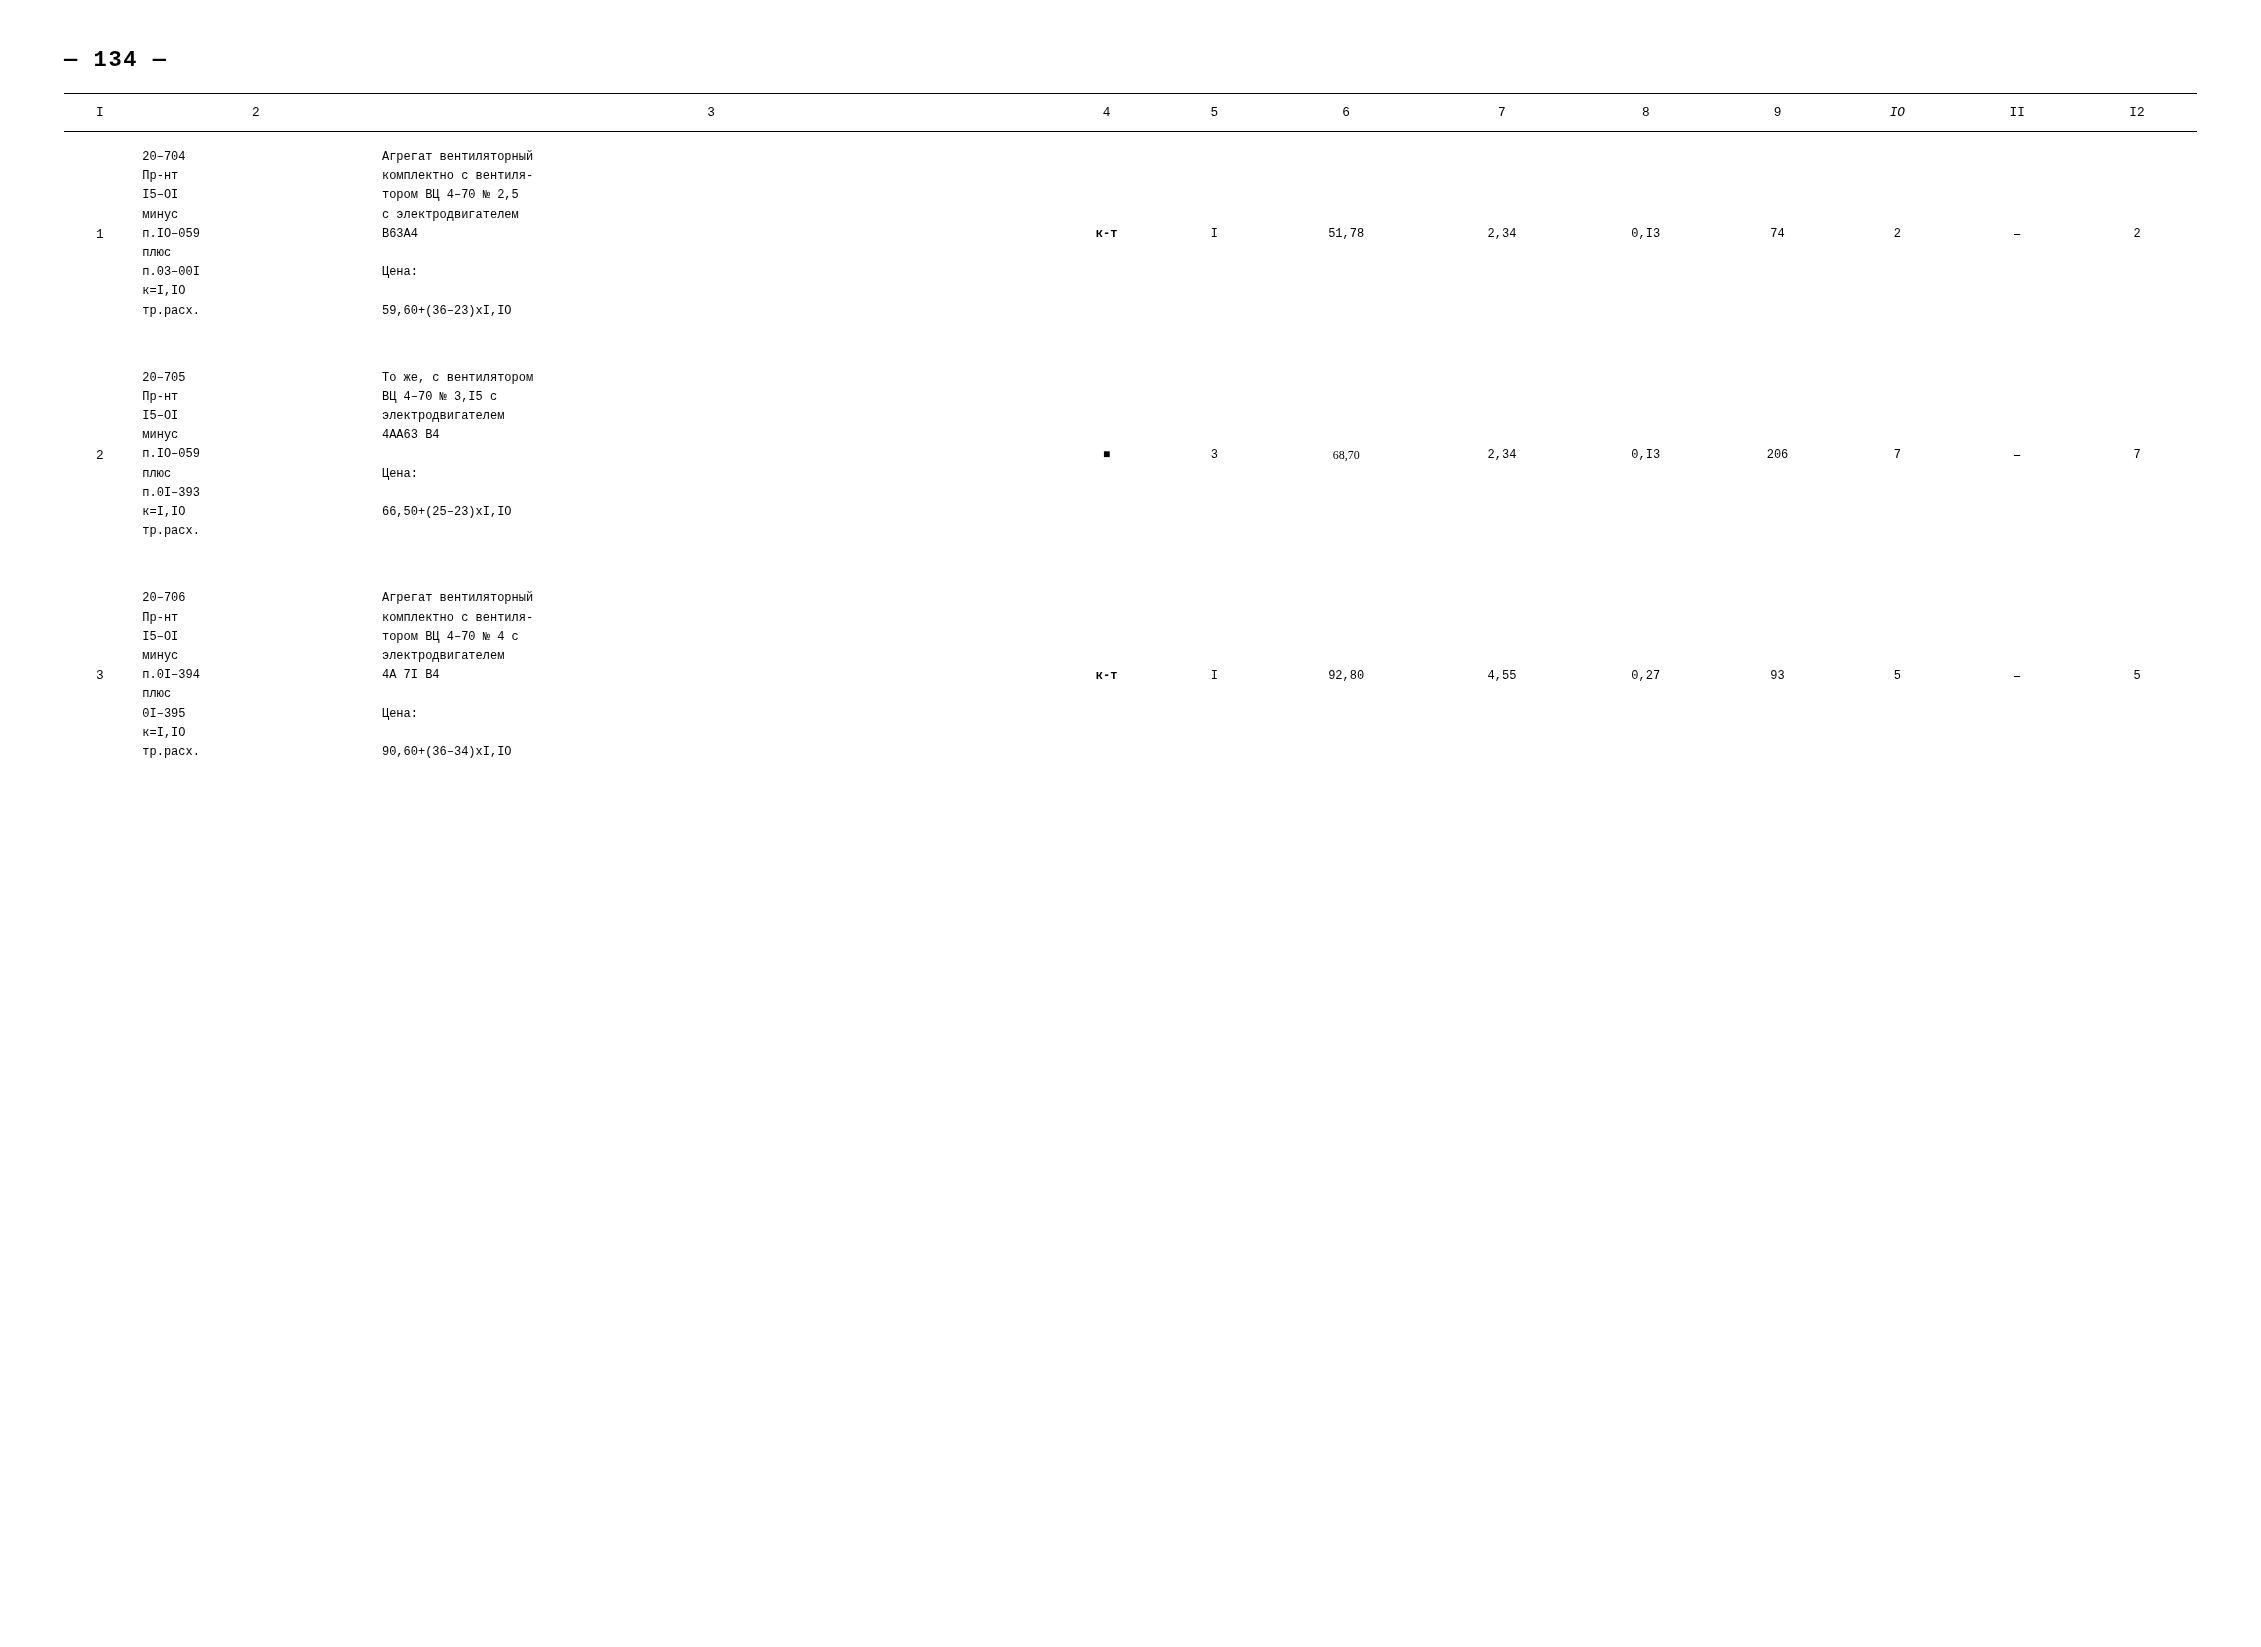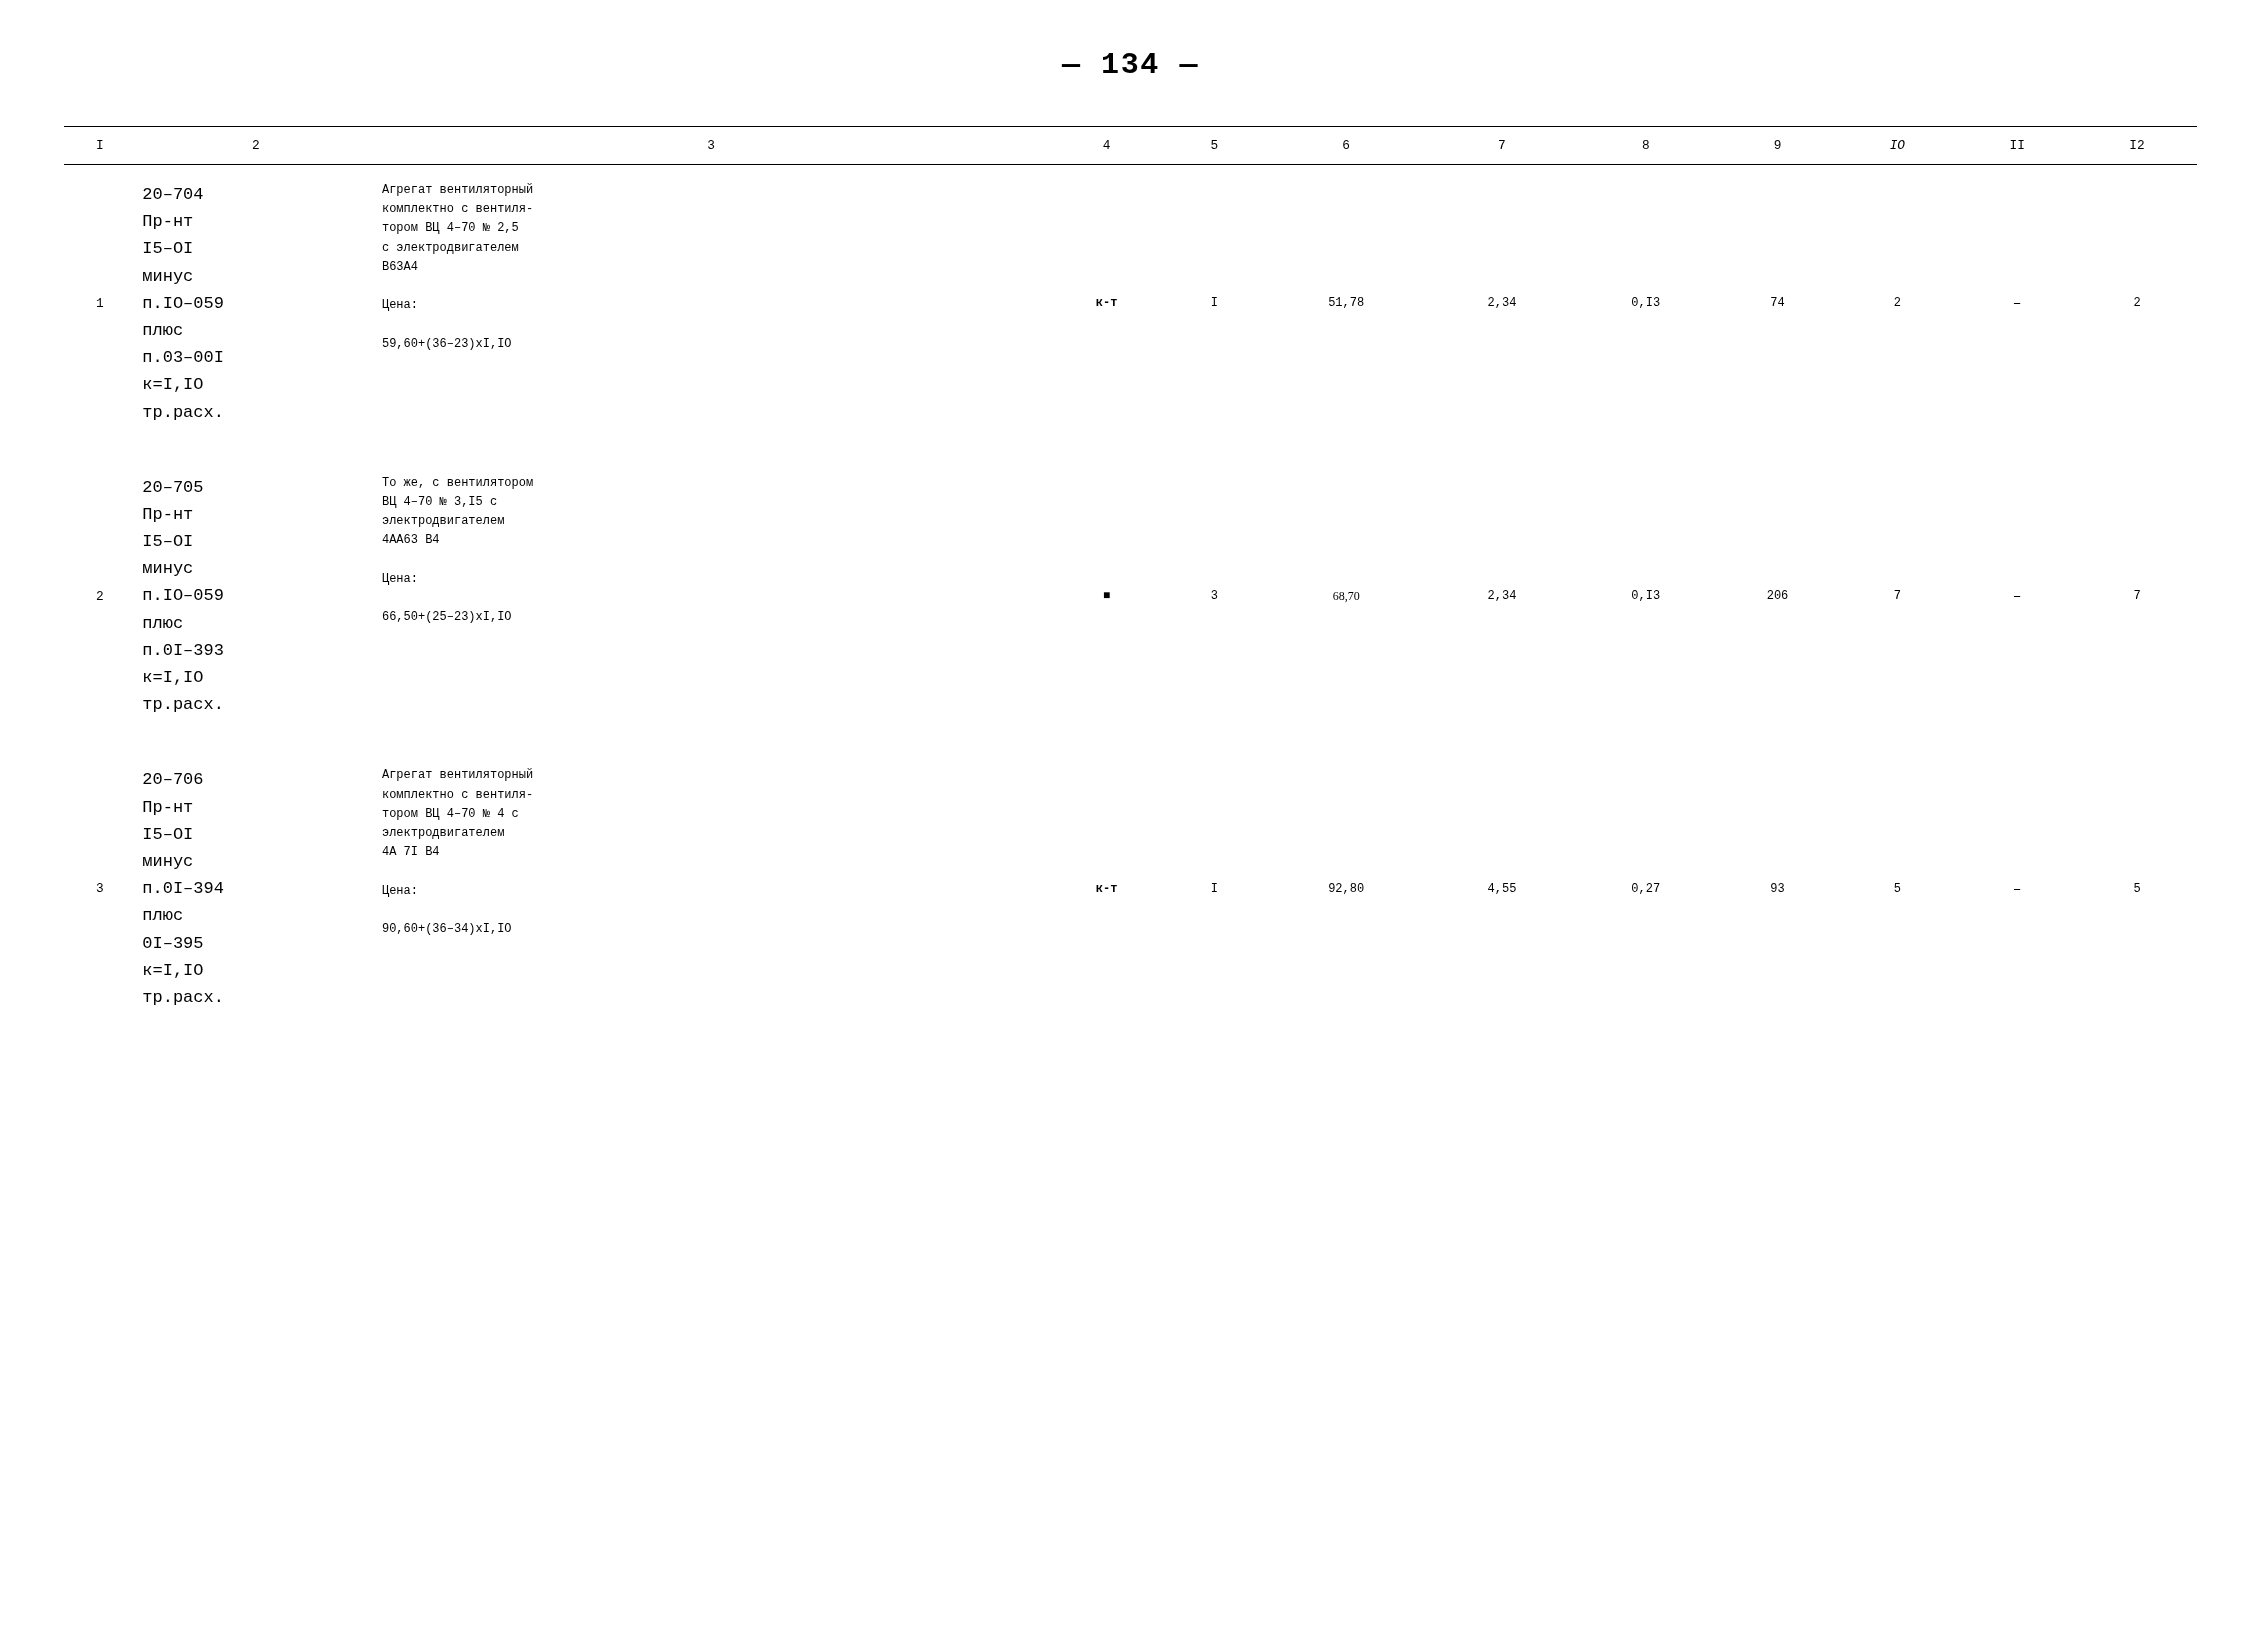--- a/index.html
+++ b/index.html
@@ -12,24 +12,24 @@
       background: #ffffff;
       font-family: 'Courier New', Courier, monospace;
       font-size: 12px;
       color: #000000;
       width: 2261px;
       min-height: 1648px;
       padding: 48px 64px;
     }
 
     .page-title {
-      text-align: center;
-      font-size: 30px;
+      text-align: left;
+      font-size: 22px;
       font-weight: bold;
-      margin-bottom: 44px;
+      margin-bottom: 20px;
       letter-spacing: 1.6px;
     }
 
     table {
       width: 100%;
       border-collapse: collapse;
       table-layout: fixed;
     }
 
     table thead tr th {
@@ -59,21 +59,21 @@
     .col-5  { width: 4%; }
     .col-6  { width: 7%; }
     .col-7  { width: 6%; }
     .col-8  { width: 6%; }
     .col-9  { width: 5%; }
     .col-10 { width: 5%; font-style: italic; }
     .col-11 { width: 5%; }
     .col-12 { width: 5%; }
 
     .small-text {
-      font-size: 17px;
+      font-size: 12px;
       line-height: 1.5;
       font-family: Liberation Mono, monospace;
     }
 
     .dash {
       font-size: 14.4px;
     }
 
     tbody tr td {
       border: none;

